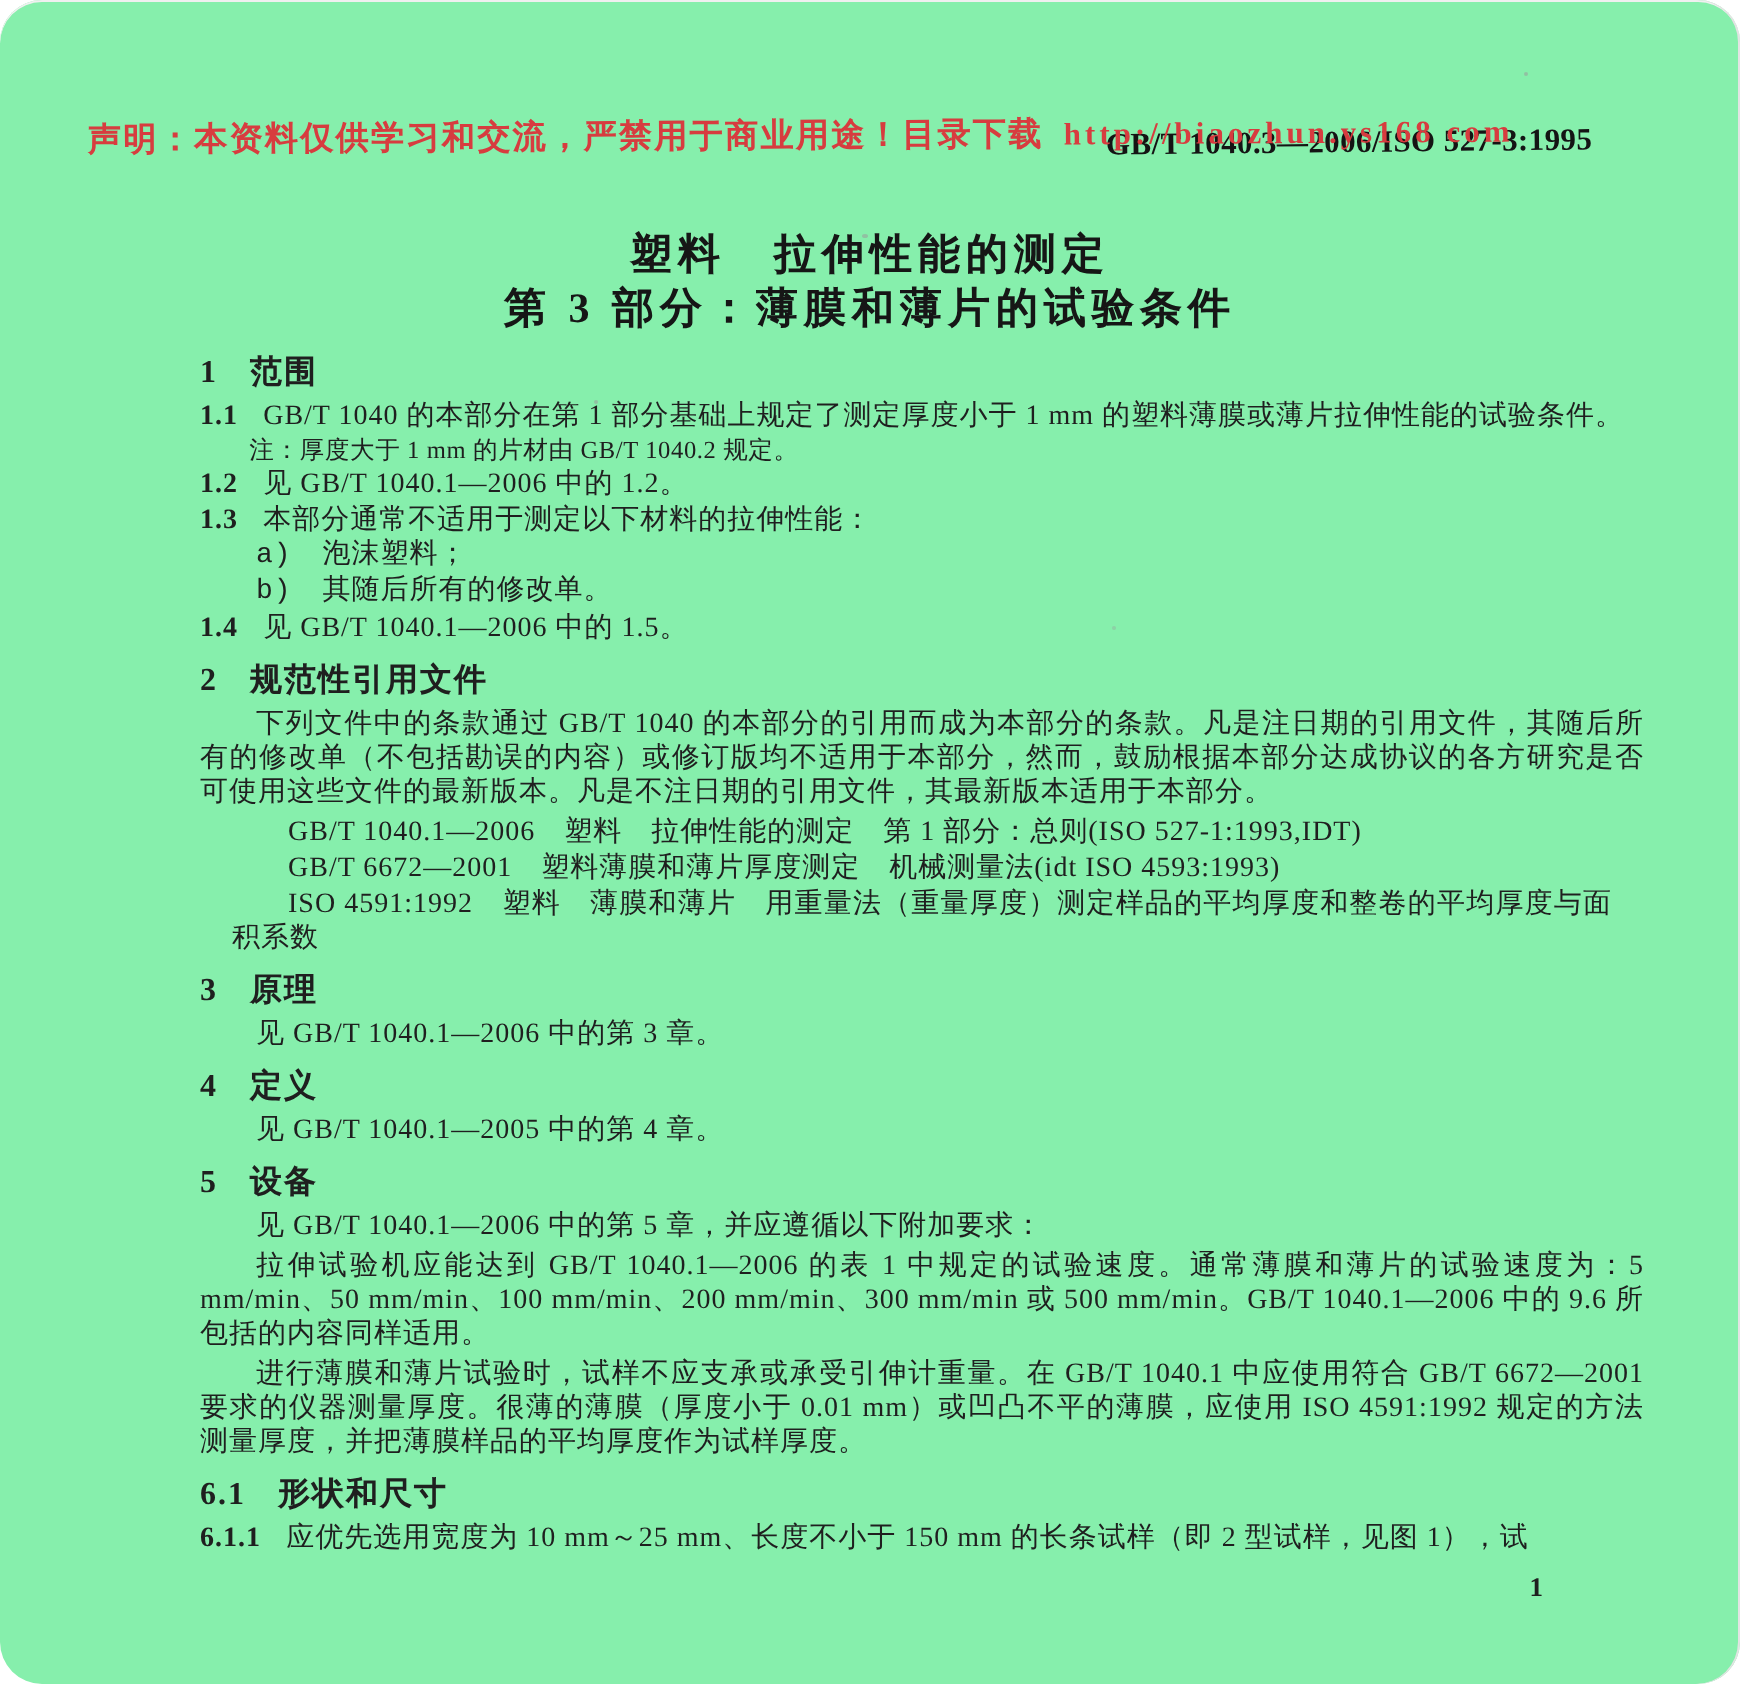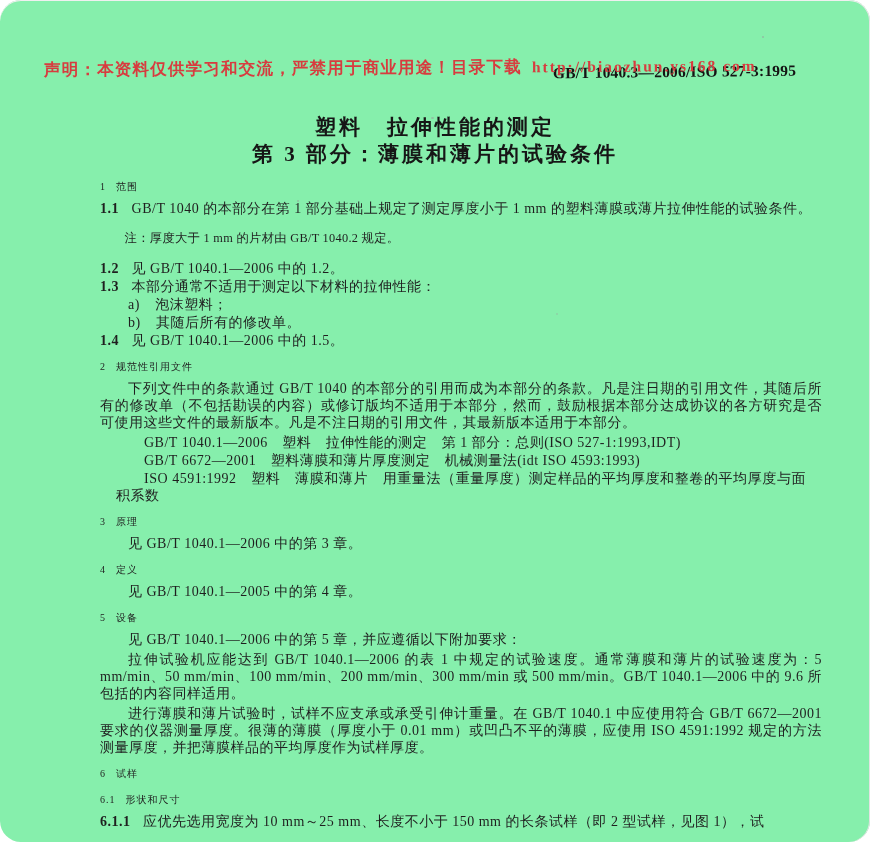--- a/index.html
+++ b/index.html
@@ -33,29 +33,29 @@
     text-align:center;font-weight:bold;
     font-size:21px;line-height:27px;letter-spacing:3px;
     color:#161616;
   }
   
   .content{
     position:absolute;left:100px;top:178px;width:722px;
     font-size:14px;line-height:17px;letter-spacing:0.5px;
     text-align:justify;padding-top:1px;
   }
-  .h1,.h2{font-size:10px;font-weight:normal;line-height:16px;margin:10px 0 5px;letter-spacing:1px;}
+  .h1,.h2{font-size:16px;font-weight:bold;line-height:16px;margin:10px 0 5px;letter-spacing:1px;}
   .h1:first-child{margin-top:0;}
   .h1 .num,.h2 .num{margin-right:1em;}
   .clause{margin:1px 0;}
   .clause .num{font-weight:bold;margin-right:0.9em;}
-  .note{font-size:12.3px;line-height:15px;margin:14px 0;text-indent:2em;letter-spacing:0.3px;}
+  .note{font-size:12.3px;line-height:15px;margin:1px 0;text-indent:2em;letter-spacing:0.3px;}
   .para{text-indent:2em;margin:3px 0;}
   .ref{text-indent:2em;margin:1px 16px;}
-  .listitem{padding-left:2em;margin:1px 0;}
+  .listitem{padding-left:2em;margin:1px 0;font-family:Liberation Mono, monospace;}
   .listitem .num{margin-right:1.1em;}
   .page-num{
     text-align:right;padding-right:50px;margin-top:7px;
     font-size:13.5px;font-weight:bold;
   }
   
   .speck{position:absolute;background:#9a9a9a;border-radius:50%;opacity:0.55;z-index:1;}
   .speck.s1{left:431px;top:117px;width:3px;height:2px;}
   .speck.s2{left:762px;top:36px;width:2px;height:2px;}
   .speck.s3{left:297px;top:200px;width:2px;height:2px;}
@@ -108,21 +108,20 @@
     <div class="h1"><span class="num">4</span><span>定义</span></div>
 
     <div class="para">见 GB/T 1040.1—2005 中的第 4 章。</div>
 
     <div class="h1"><span class="num">5</span><span>设备</span></div>
 
     <div class="para">见 GB/T 1040.1—2006 中的第 5 章，并应遵循以下附加要求：</div>
     <div class="para">拉伸试验机应能达到 GB/T 1040.1—2006 的表 1 中规定的试验速度。通常薄膜和薄片的试验速度为：5 mm/min、50 mm/min、100 mm/min、200 mm/min、300 mm/min 或 500 mm/min。GB/T 1040.1—2006 中的 9.6 所包括的内容同样适用。</div>
     <div class="para">进行薄膜和薄片试验时，试样不应支承或承受引伸计重量。在 GB/T 1040.1 中应使用符合 GB/T 6672—2001 要求的仪器测量厚度。很薄的薄膜（厚度小于 0.01 mm）或凹凸不平的薄膜，应使用 ISO 4591:1992 规定的方法测量厚度，并把薄膜样品的平均厚度作为试样厚度。</div>
 
-    <div class="h1"><span class="num">6</span><span>试样</span></div>
 
     <div class="h2"><span class="num">6.1</span><span>形状和尺寸</span></div>
 
     <div class="clause"><span class="num">6.1.1</span><span>应优先选用宽度为 10 mm～25 mm、长度不小于 150 mm 的长条试样（即 2 型试样，见图 1），试</span></div>
 
     <div class="page-num">1</div>
   </div>
 
   <div class="speck s1"></div>
   <div class="speck s2"></div>

